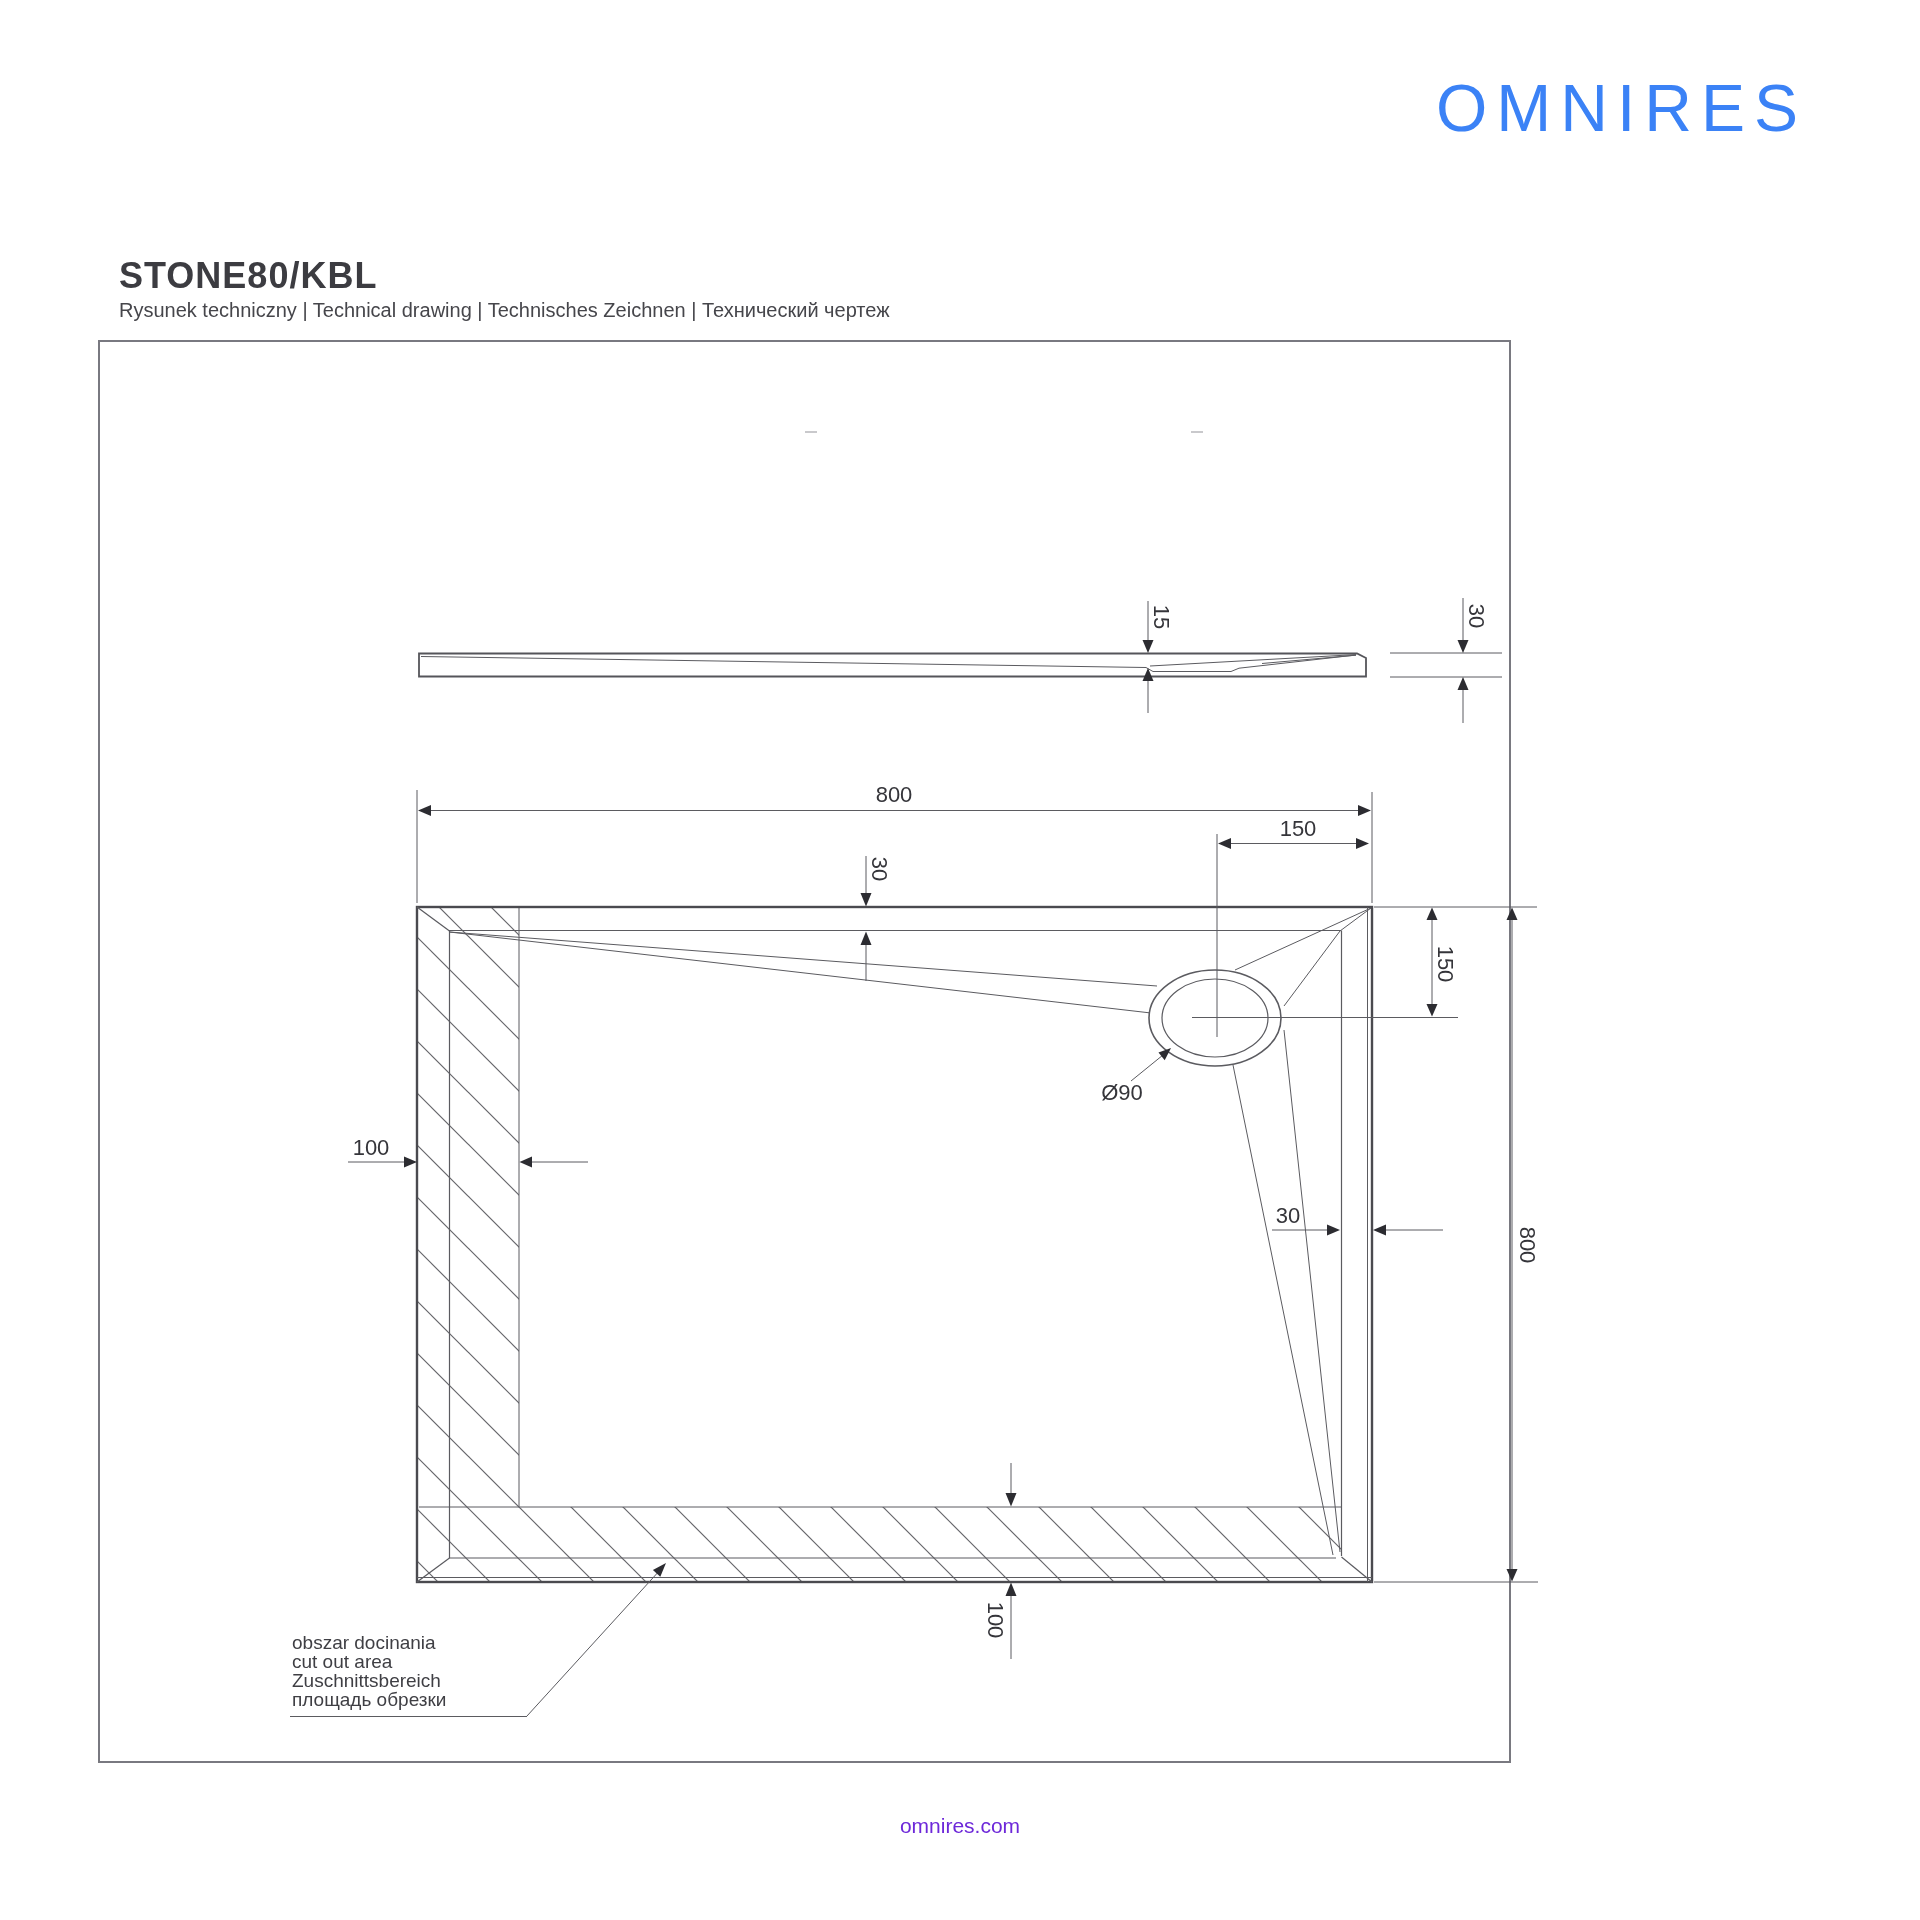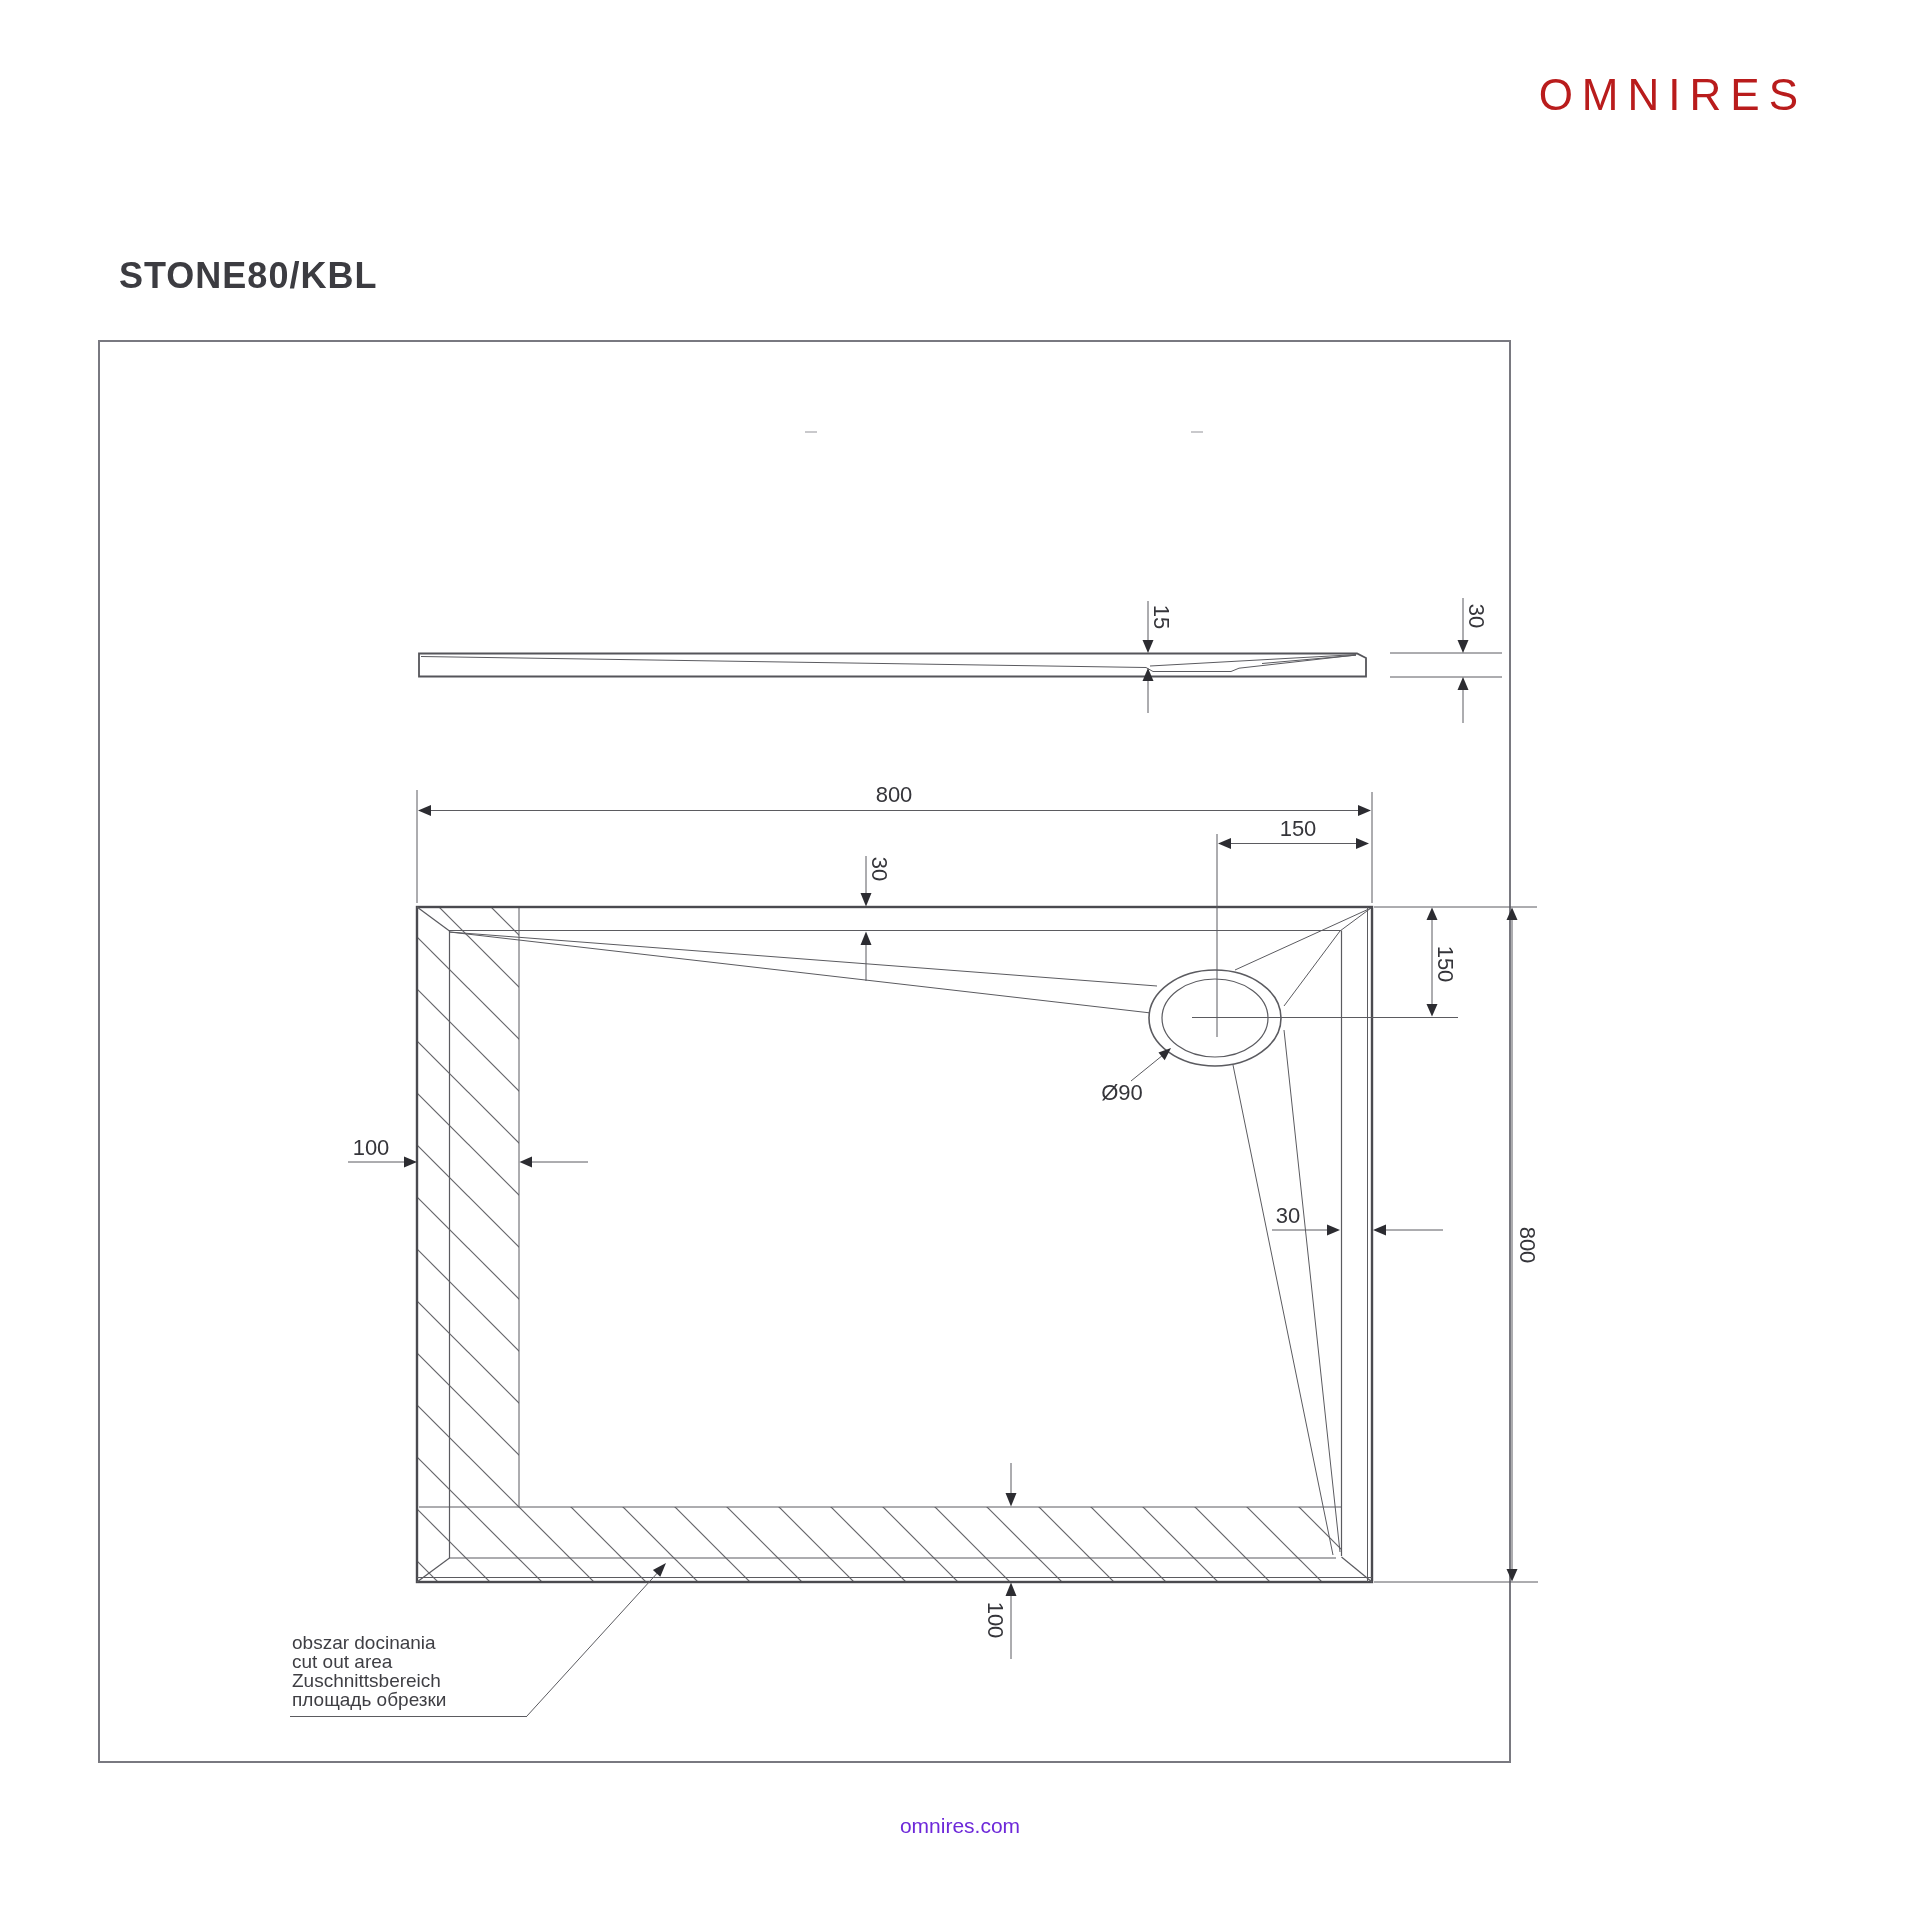--- a/index.html
+++ b/index.html
@@ -1,19 +1,19 @@
 <!DOCTYPE html>
 <html><head>
 <meta charset="utf-8">
 <style>
   html,body{margin:0;padding:0;background:#ffffff;}
   #page{position:relative;width:1920px;height:1920px;background:#ffffff;overflow:hidden;
         font-family:"Liberation Sans", sans-serif;}
-  #logo{position:absolute;top:70px;right:113px;font-size:44px;font-weight:400;
-        letter-spacing:9px;color:#b91c1c;}
+  #logo{position:absolute;top:70px;right:113px;font-size:66px;font-weight:400;
+        letter-spacing:9px;color:#3b82f6;}
   #product-code{position:absolute;left:119px;top:255px;font-size:36px;font-weight:700;
         letter-spacing:1px;color:#3c3c41;}
   #subtitle{position:absolute;left:119px;top:299px;font-size:20px;color:#46464b;}
   #frame{position:absolute;left:98px;top:340px;width:1413px;height:1423px;
         border:2px solid #797980;box-sizing:border-box;}
   #drawing-svg{position:absolute;left:0;top:0;}
   #website{position:absolute;left:0;top:1814px;width:1920px;text-align:center;
         font-size:21px;color:#6d28d9;}
   .ln{stroke:#5b5b60;stroke-width:1.2;fill:none;}
   .lnthin{stroke:#5b5b60;stroke-width:1;fill:none;}
@@ -24,20 +24,21 @@
   .notetxt{font-family:"Liberation Sans", sans-serif;font-size:19px;fill:#3f3f44;}
   .mark{stroke:#c9c9cc;stroke-width:2;}
 </style>
 </head>
 <body>
 
 <div id="page">
 
   <div id="logo">OMNIRES</div>
   <div id="product-code">STONE80/KBL</div>
+  <div id="subtitle">Rysunek techniczny | Technical drawing | Technisches Zeichnen | Технический чертеж</div>
 
   <div id="frame"></div>
 
   <svg id="drawing-svg" width="1920" height="1920" viewBox="0 0 1920 1920">
     <defs>
       <pattern id="hatch" patternUnits="userSpaceOnUse" width="52" height="52">
         <line x1="-2" y1="-2" x2="54" y2="54" stroke="#65656a" stroke-width="1.2"></line>
         <line x1="-28" y1="24" x2="28" y2="80" stroke="#65656a" stroke-width="1.2"></line>
         <line x1="24" y1="-28" x2="80" y2="28" stroke="#65656a" stroke-width="1.2"></line>
       </pattern>

